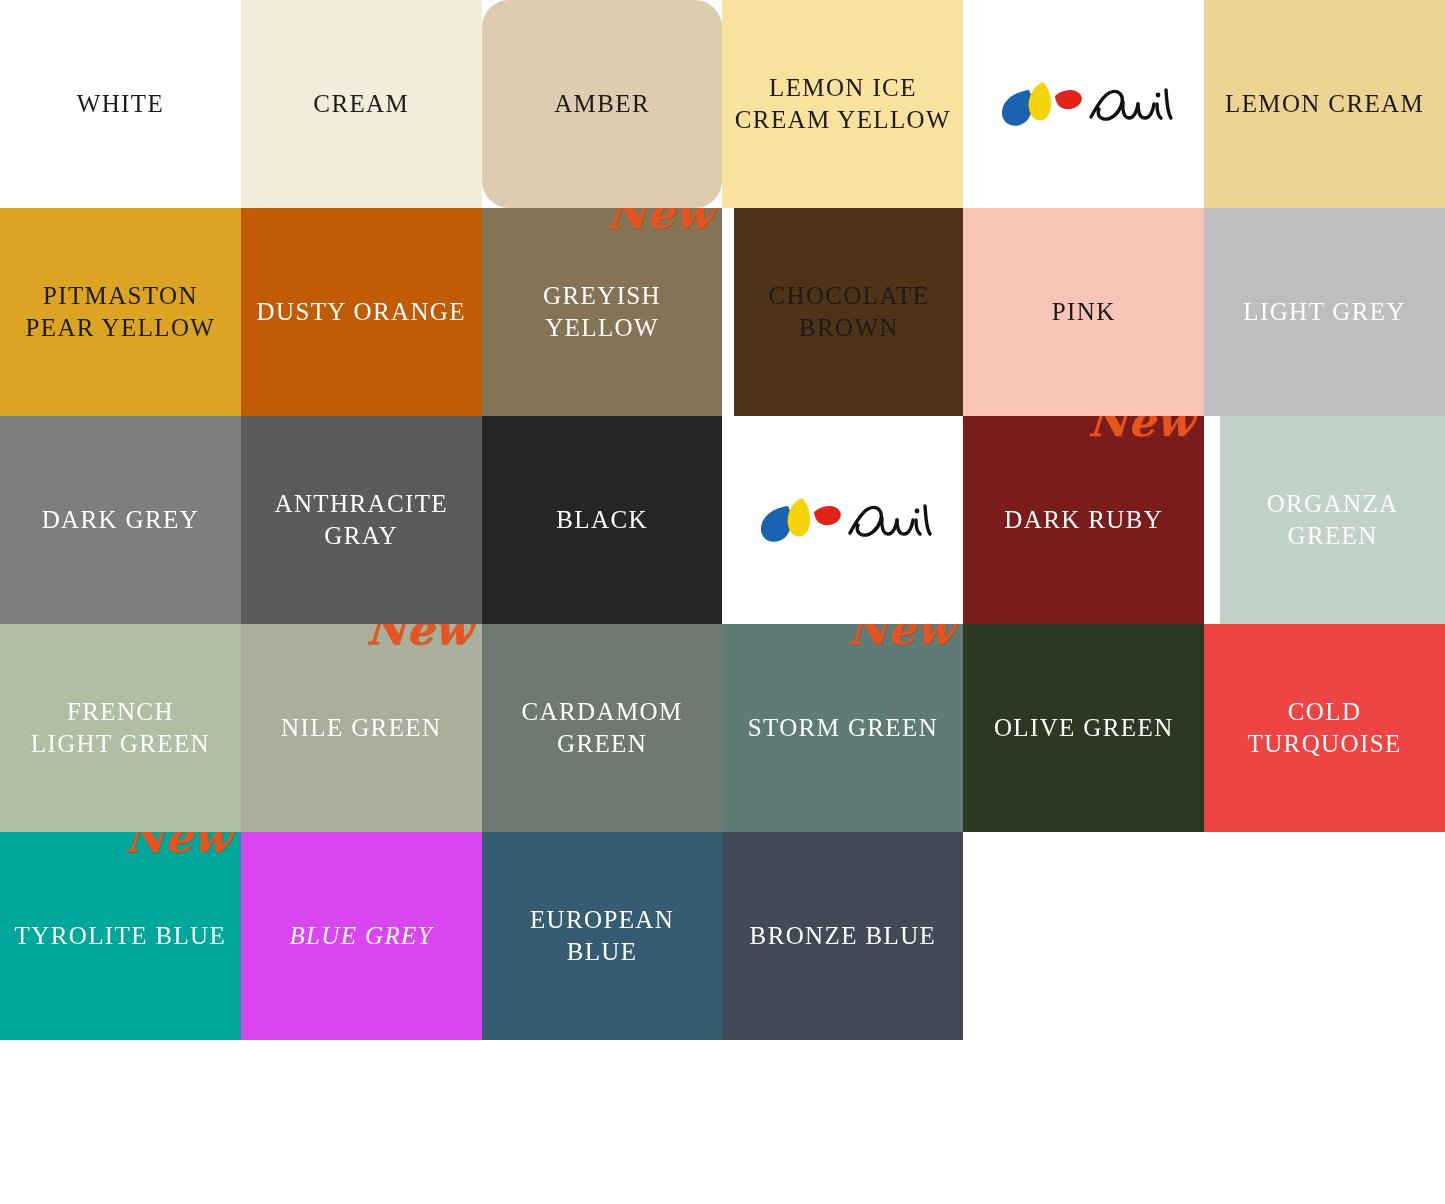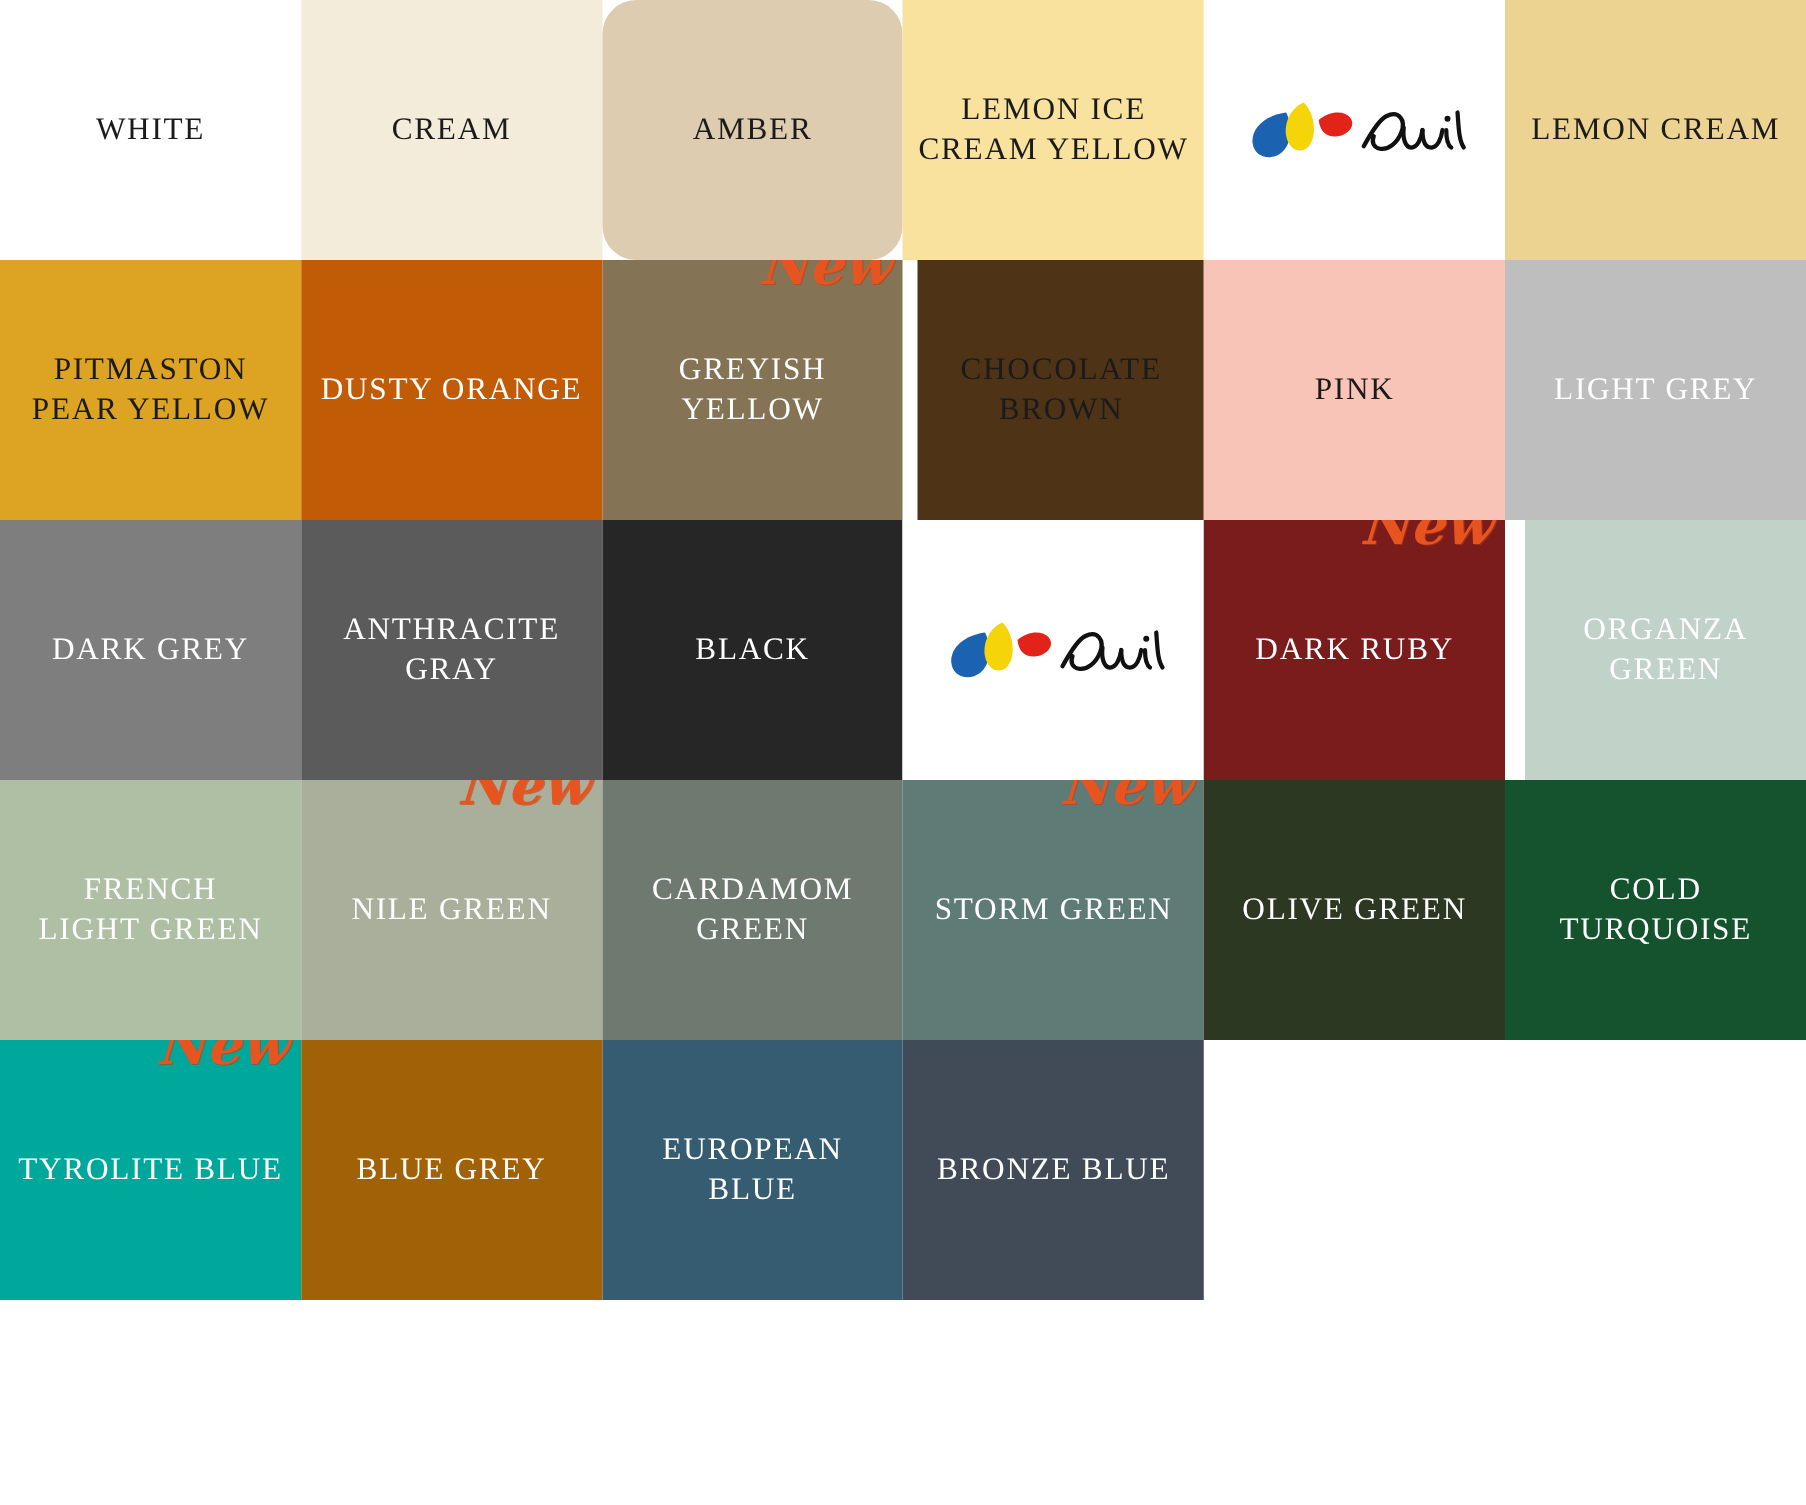--- a/index.html
+++ b/index.html
@@ -179,28 +179,28 @@
       <div class="swatch-label">CARDAMOM
 GREEN</div>
     </div>
     <div class="swatch light-text" style="background: rgb(95, 123, 118);">
       <span class="new-badge" style="color: rgb(232, 84, 31);">New</span>
       <div class="swatch-label">STORM GREEN</div>
     </div>
     <div class="swatch light-text" style="background: rgb(45, 56, 35);">
       <div class="swatch-label">OLIVE GREEN</div>
     </div>
-    <div class="swatch light-text" style="background: #14532d;">
+    <div class="swatch light-text" style="background: #ef4444;">
       <div class="swatch-label">COLD TURQUOISE</div>
     </div>
     <div class="swatch light-text" style="background: rgb(0, 167, 155);">
       <span class="new-badge" style="color: rgb(232, 84, 31);">New</span>
       <div class="swatch-label">TYROLITE BLUE</div>
     </div>
-    <div class="swatch light-text" style="background: #a16207;">
+    <div class="swatch light-text" style="background: #d946ef; font-style: italic;">
       <div class="swatch-label">BLUE GREY</div>
     </div>
     <div class="swatch light-text" style="background: rgb(54, 92, 113);">
       <div class="swatch-label">EUROPEAN BLUE</div>
     </div>
     <div class="swatch light-text" style="background: rgb(65, 74, 87);">
       <div class="swatch-label">BRONZE BLUE</div>
     </div>
   </div>
 

